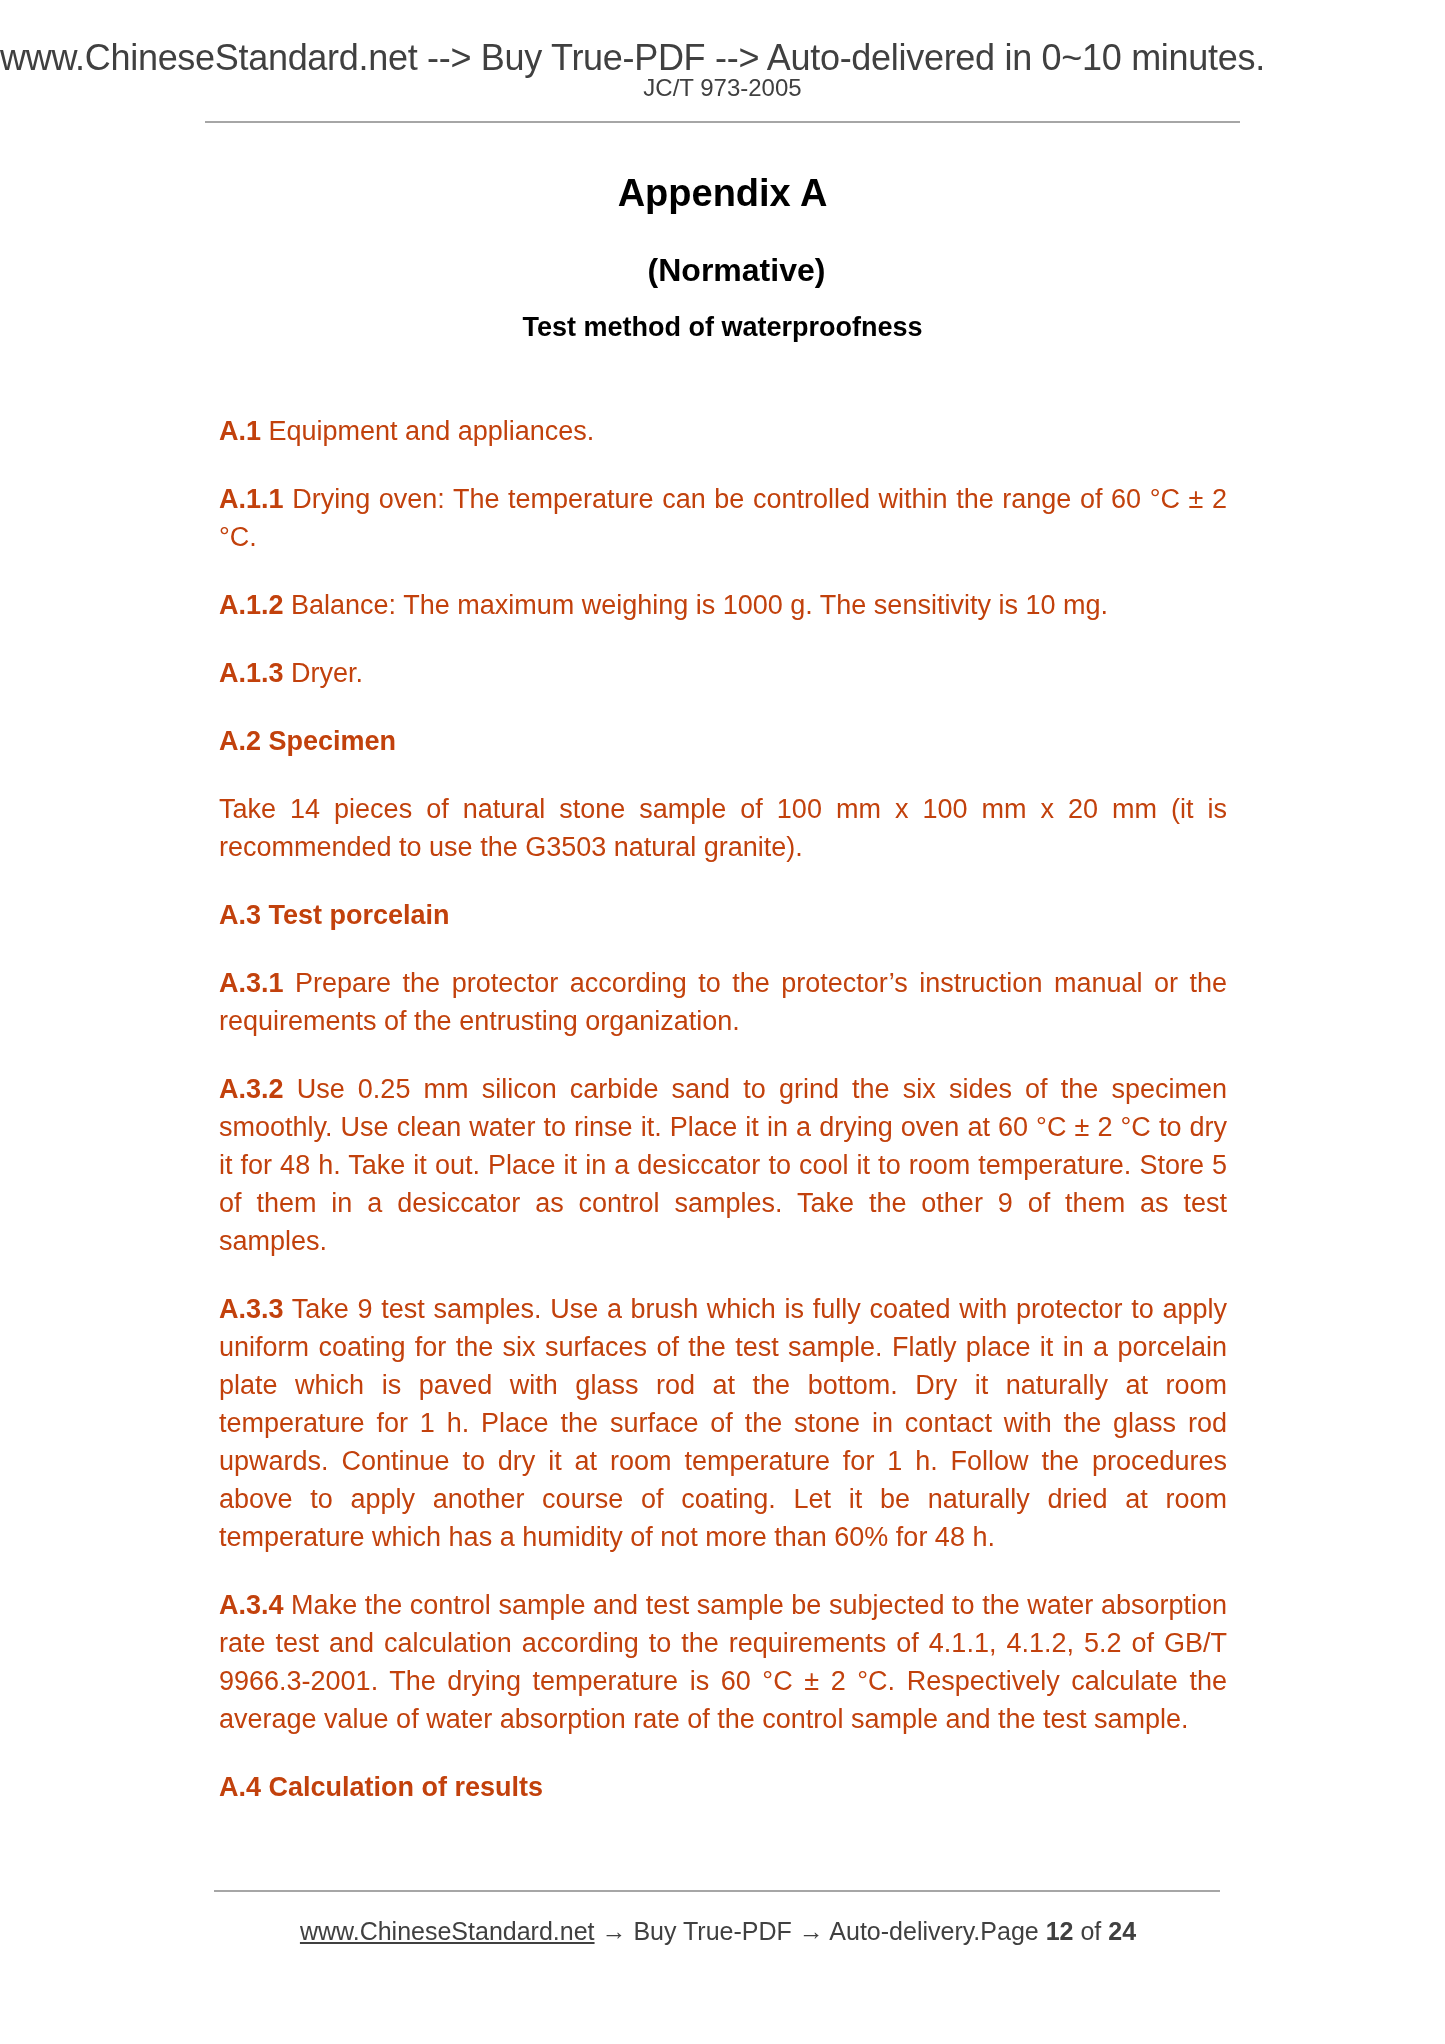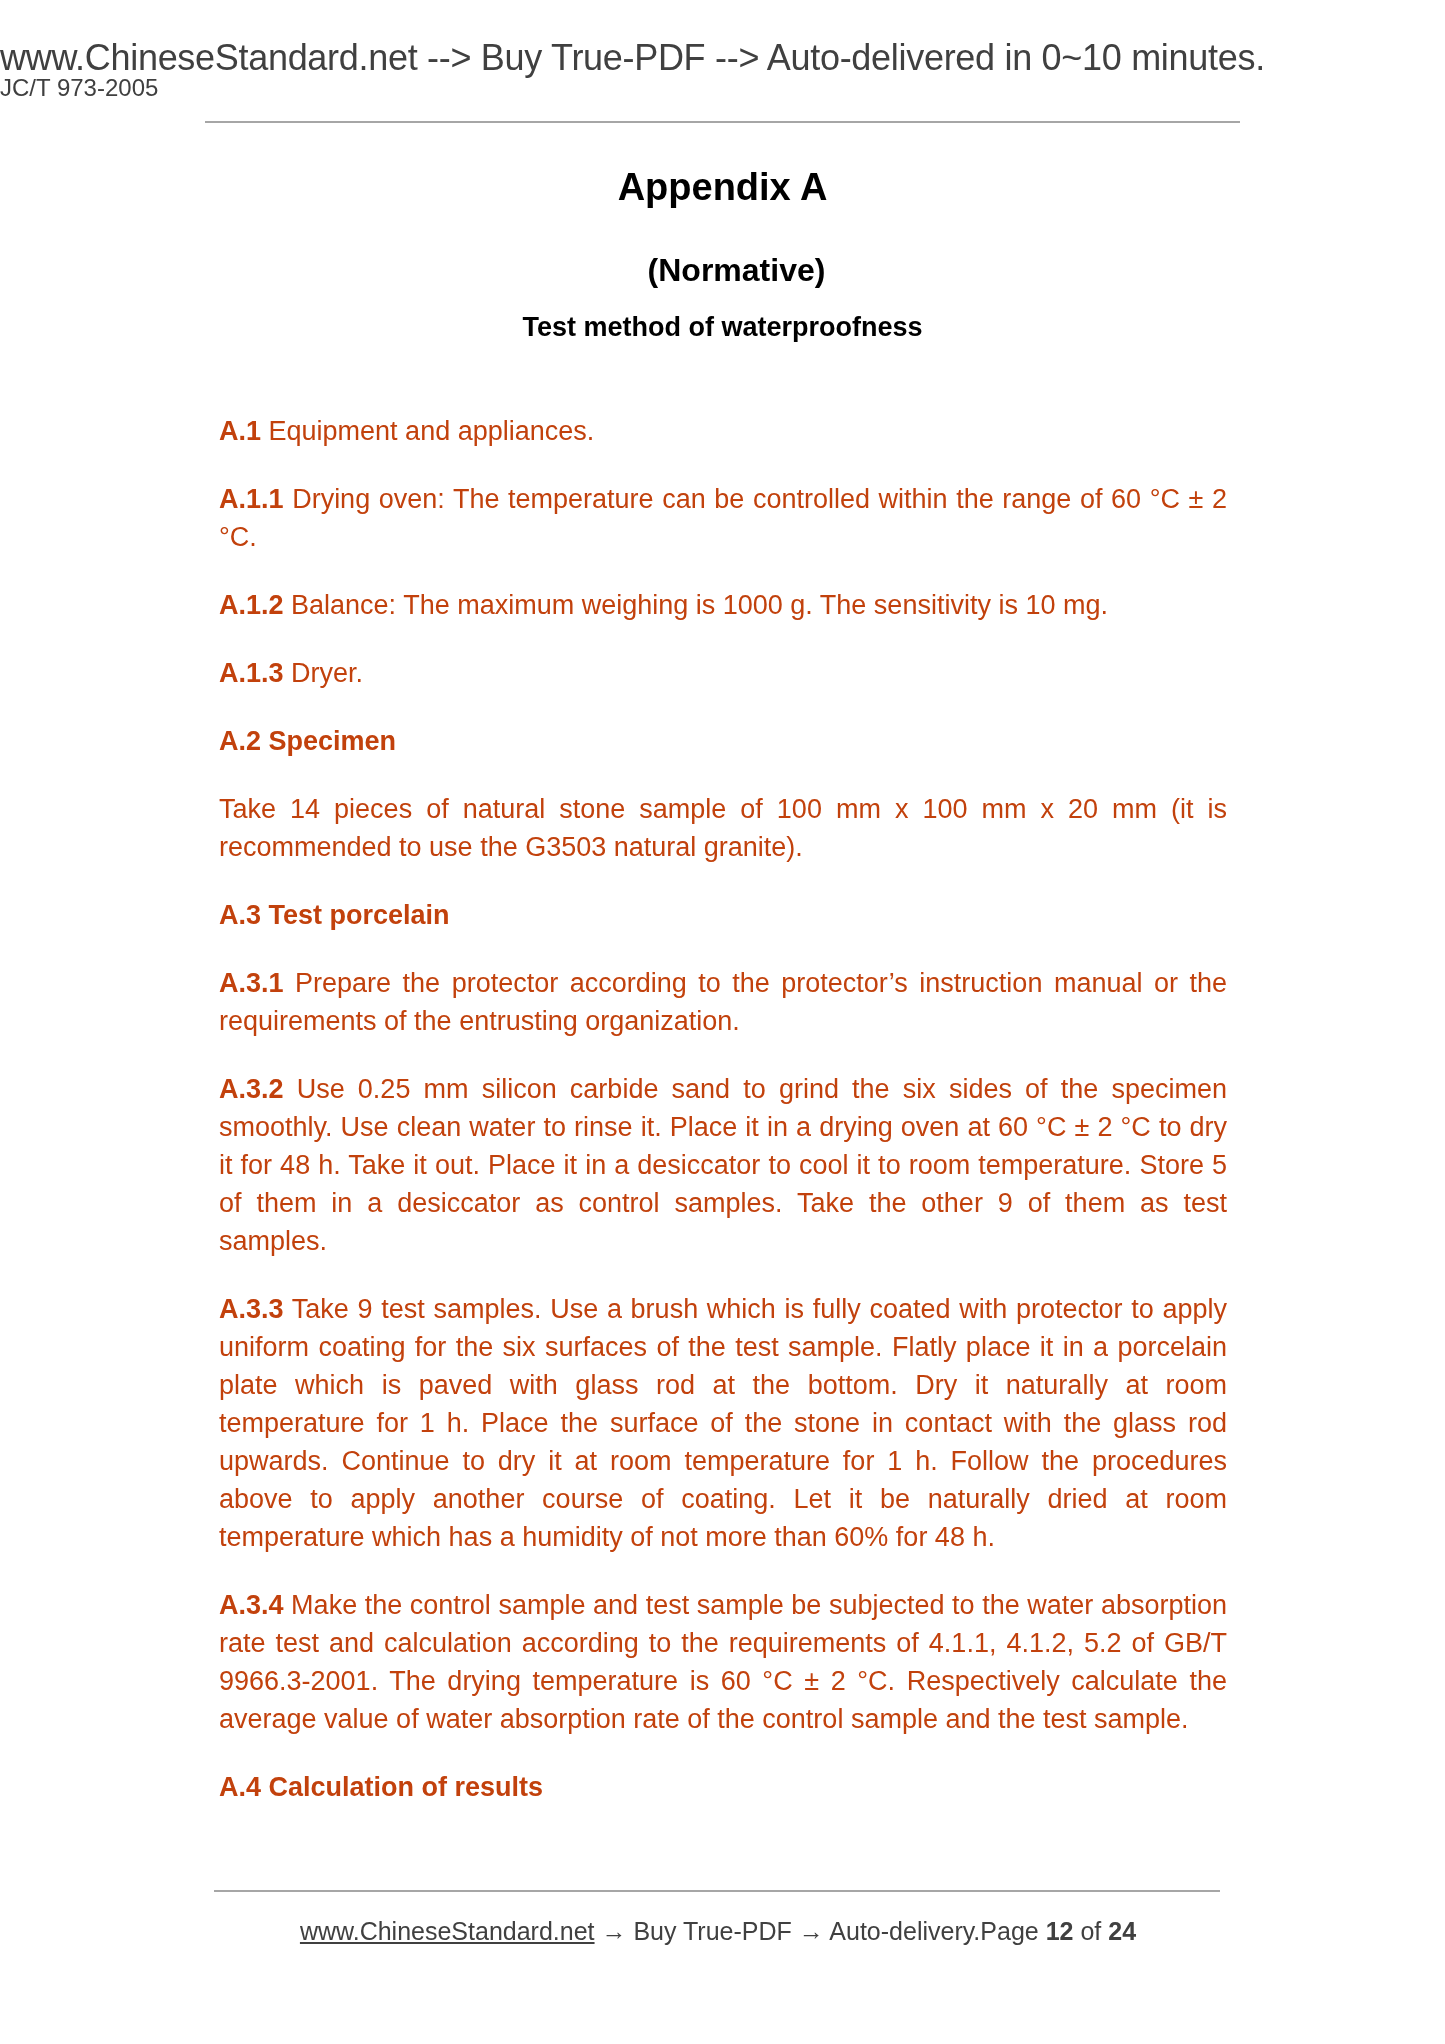--- a/index.html
+++ b/index.html
@@ -24,41 +24,42 @@
       font-size: 36px;
       line-height: 40px;
       color: #404040;
       letter-spacing: -0.3px;
     }
     .doc-code {
       position: absolute;
       left: 0;
       width: 1445px;
       top: 74px;
+      text-align: center;
       font-size: 24px;
       line-height: 28px;
       color: #404040;
     }
     .header-rule {
       position: absolute;
       left: 205px;
       width: 1035px;
       top: 121px;
       height: 0;
       border-top: 2px solid #a6a6a6;
     }
     .title {
       position: absolute;
       left: 0;
       width: 1445px;
       text-align: center;
       font-weight: bold;
       color: #000;
     }
-    .title.t1 { top: 164px; font-size: 38px; line-height: 46px; }
+    .title.t1 { top: 170px; font-size: 38px; line-height: 46px; }
     .title.t2 { top: 250px; font-size: 32px; line-height: 40px; margin-left: 14px; }
     .title.t3 { top: 310px; font-size: 27px; line-height: 34px; }
 
     .content {
       position: absolute;
       left: 219px;
       width: 1008px;
       top: 412px;
       font-size: 27px;
       line-height: 38px;

